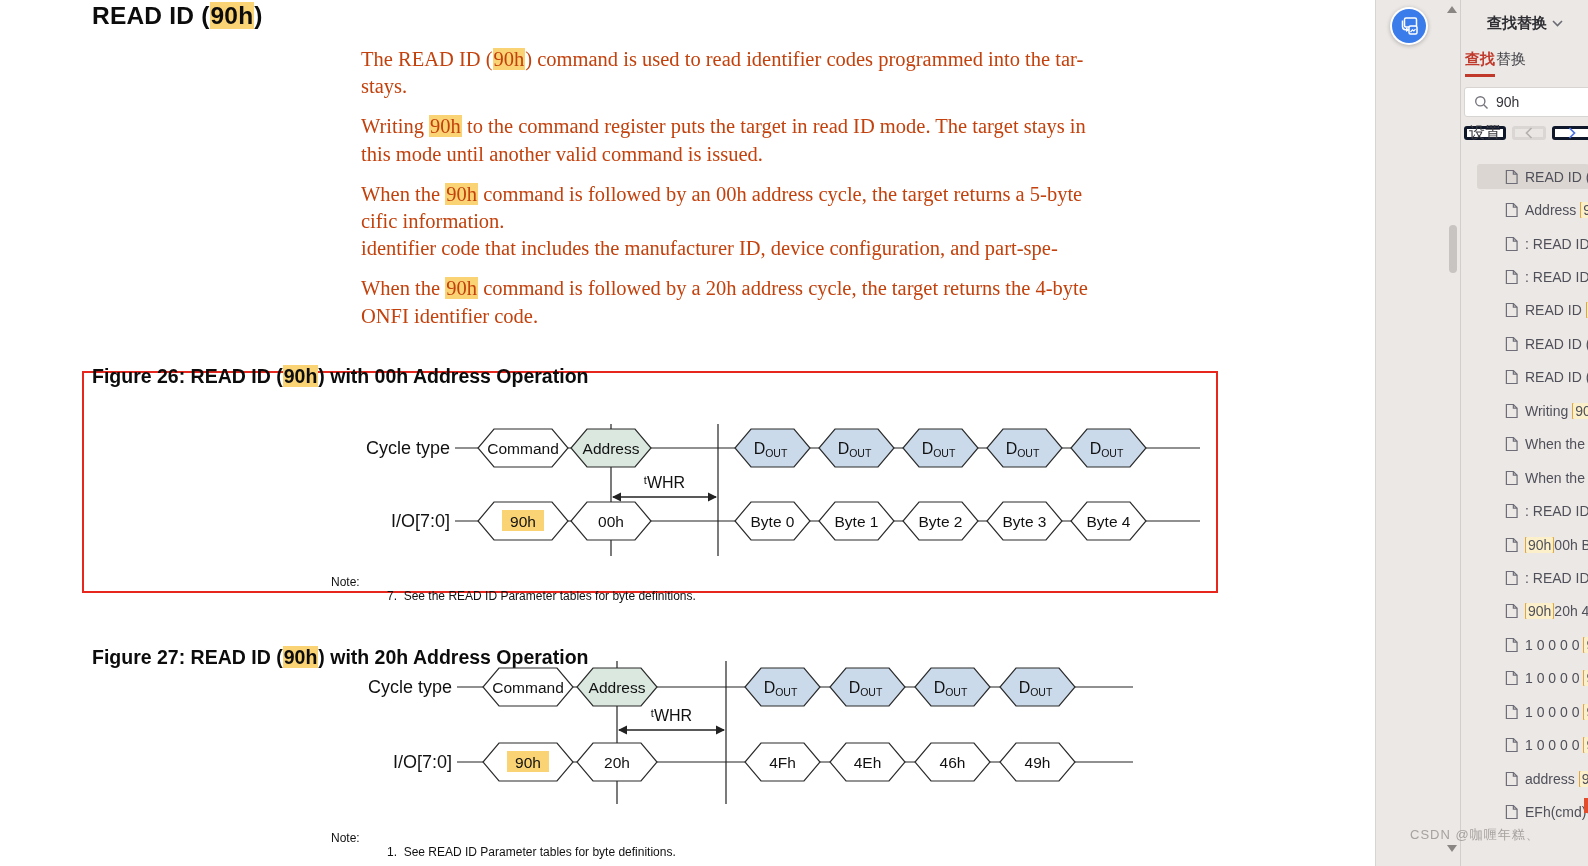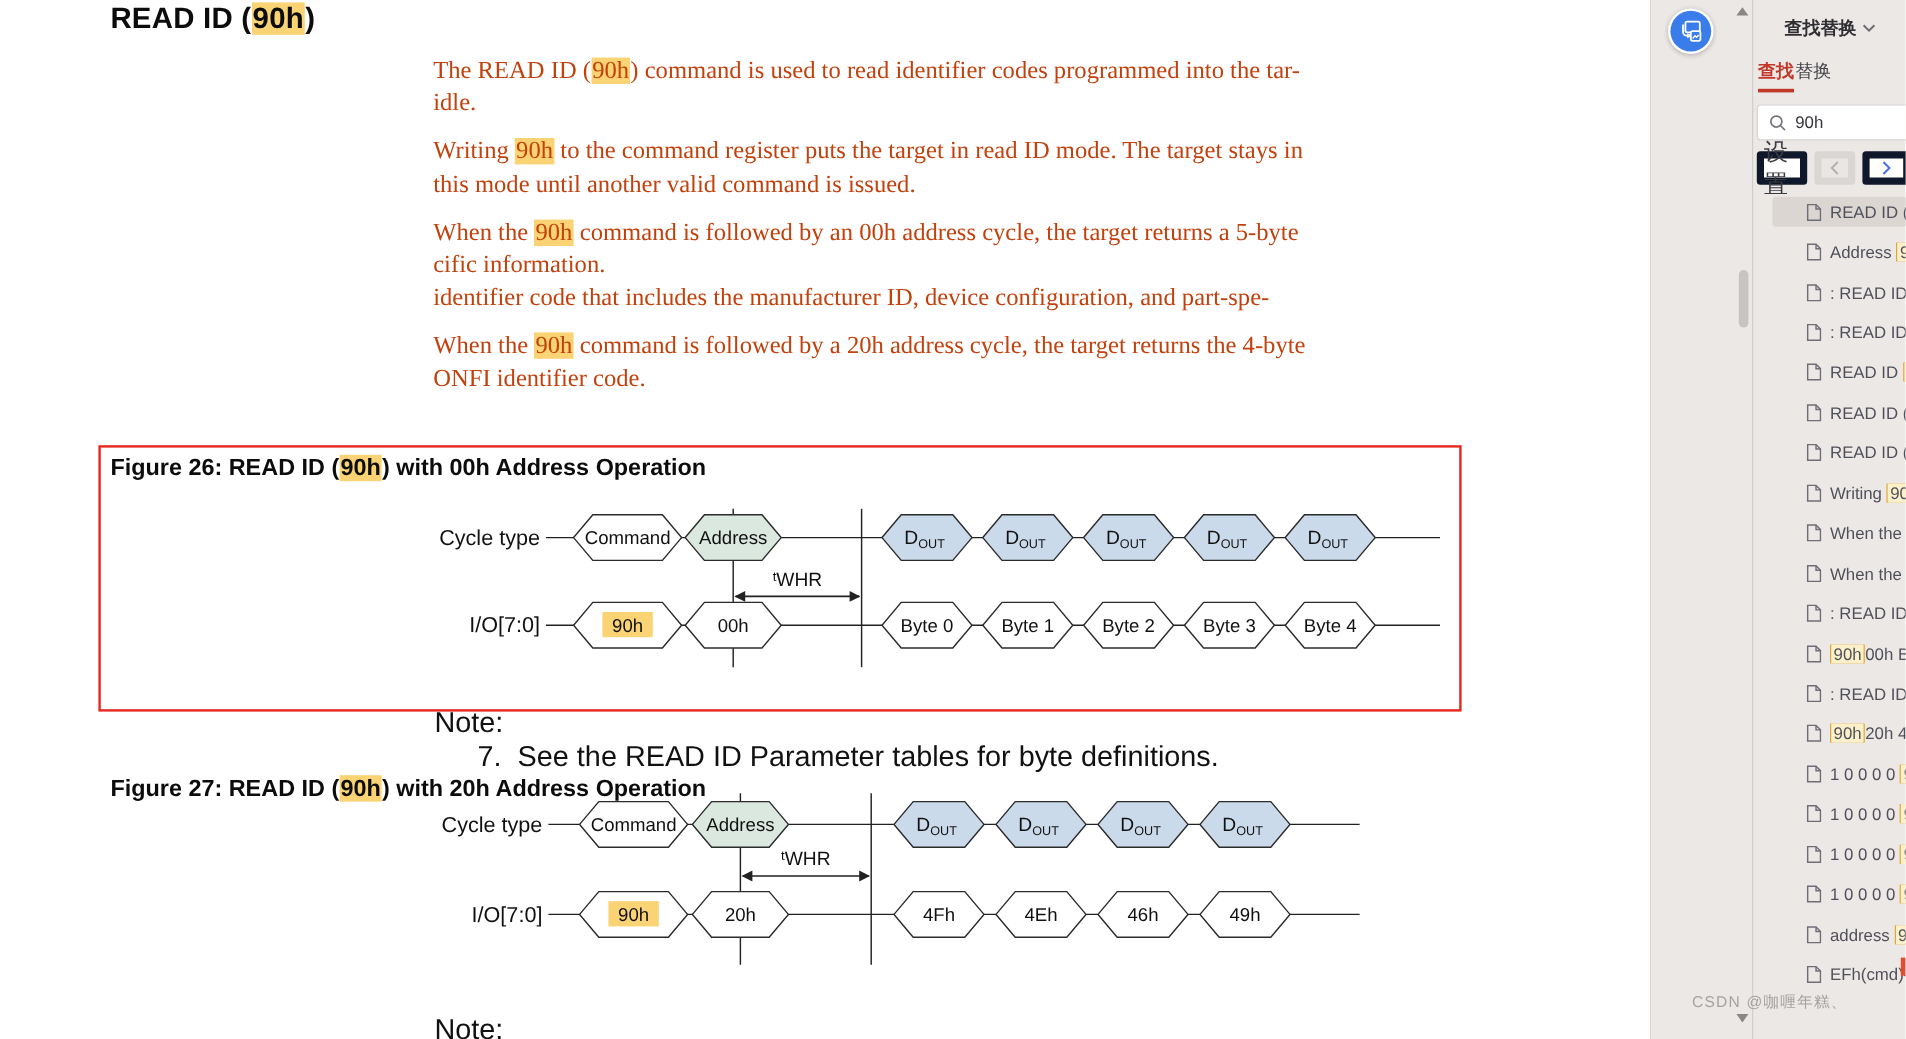--- a/index.html
+++ b/index.html
@@ -14,24 +14,24 @@
                 color:#0c0c0c; letter-spacing:0.2px; white-space:nowrap; }
   .paras { position:absolute; left:361px; top:46px; font-family:"Liberation Serif", serif;
            font-size:20.5px; color:#c2410c; }
   .para { margin-bottom:13px; }
   .line { white-space:pre; line-height:27.2px; }
   .hl { background:var(--hl); padding:0 1px; }
   .figbox { position:absolute; left:82px; top:371px; width:1136px; height:222px;
             border:2px solid var(--red); }
   .figtitle { position:absolute; left:92px; font-size:19.5px; font-weight:bold; color:#0c0c0c;
               white-space:nowrap; }
-  .ft26 { top:379px; } .ft27 { top:646px; }
+  .ft26 { top:365px; } .ft27 { top:646px; }
   .diagram { position:absolute; left:355px; }
   .d26 { top:420px; } .d27 { top:658px; }
-  .note { position:absolute; left:322px; font-size:24px; color:#111; white-space:pre; }
+  .note { position:absolute; left:311px; font-size:12px; color:#111; white-space:pre; }
   .n26 { top:561px; } .n27 { top:817px; }
   .note-text { position:absolute; left:76px; white-space:pre; }
 
   
   .gutter { position:absolute; left:1376px; top:0; width:84px; height:866px; background:var(--beige); }
   .float-btn { position:absolute; left:1390px; top:7px; width:38px; height:38px; border-radius:50%;
                background:#fff; box-shadow:0 1px 4px rgba(0,0,0,.25); display:flex;
                align-items:center; justify-content:center; cursor:pointer; }
   .float-btn-inner { width:34px; height:34px; border-radius:50%; background:var(--blue);
                display:flex; align-items:center; justify-content:center; }
@@ -51,22 +51,22 @@
            font-weight:600; color:#2E2E33; cursor:pointer; }
   .tabs { position:absolute; left:4px; top:50px; display:flex; gap:1px; font-size:15px; }
   .tab { color:#44444A; padding-bottom:5px; cursor:pointer; }
   .tab.active { color:var(--tabred); font-weight:bold; border-bottom:3px solid var(--tabred); }
   .search-box { position:absolute; left:3px; top:87px; width:150px; height:30px; background:#fff;
            border:1px solid #D8D4D1; border-radius:3px; display:flex; align-items:center;
            padding-left:9px; gap:7px; }
   .search-box input { border:none; outline:none; font-size:14px; color:#35343B; width:100px;
            font-family:"Liberation Sans", sans-serif; background:transparent; }
   .btns { position:absolute; left:3px; top:126px; display:flex; gap:6px; }
-  .btn { height:28px; border-radius:3px; border:6px solid #0f172a; background:#fff;
-         font-size:20px; color:#3A3A40; display:flex; align-items:center; justify-content:center;
+  .btn { height:14px; border-radius:3px; border:3px solid #0f172a; background:#fff;
+         font-size:16px; color:#3A3A40; display:flex; align-items:center; justify-content:center;
          cursor:pointer; }
   .btn-settings { width:42px; }
   .btn-prev { width:34px; background:#EAE6E3; border-color:#DAD6D3; }
   .btn-next { width:40px; }
   .results { position:absolute; left:0; top:160px; width:128px; height:700px; overflow:hidden; }
   .row { position:relative; height:33.45px; display:flex; align-items:center;
          padding-left:44px; cursor:pointer; white-space:nowrap; }
   .row-bg { position:absolute; left:16px; right:0; top:4px; bottom:4px; border-radius:3px;
          background:var(--selbg); display:none; }
   .row.selected .row-bg { display:block; }
@@ -83,21 +83,21 @@
 </head>
 <body>
 
 <div class="screen">
 
   <div class="doc">
     <h1 class="page-title"><span>READ ID (</span><span class="hl">90h</span><span>)</span></h1>
     <div class="paras">
         <div class="para">
           <div class="line"><span>The READ ID (</span><span class="hl">90h</span><span>) command is used to read identifier codes programmed into the tar-</span></div>
-          <div class="line"><span>idle.</span></div>
+          <div class="line"><span>stays.</span></div>
         </div>
         <div class="para">
           <div class="line"><span>Writing </span><span class="hl">90h</span><span> to the command register puts the target in read ID mode. The target stays in</span></div>
           <div class="line"><span>this mode until another valid command is issued.</span></div>
         </div>
         <div class="para">
           <div class="line"><span>When the </span><span class="hl">90h</span><span> command is followed by an 00h address cycle, the target returns a 5-byte</span></div>
           <div class="line"><span>cific information.</span></div>
           <div class="line"><span>identifier code that includes the manufacturer ID, device configuration, and part-spe-</span></div>
         </div>

